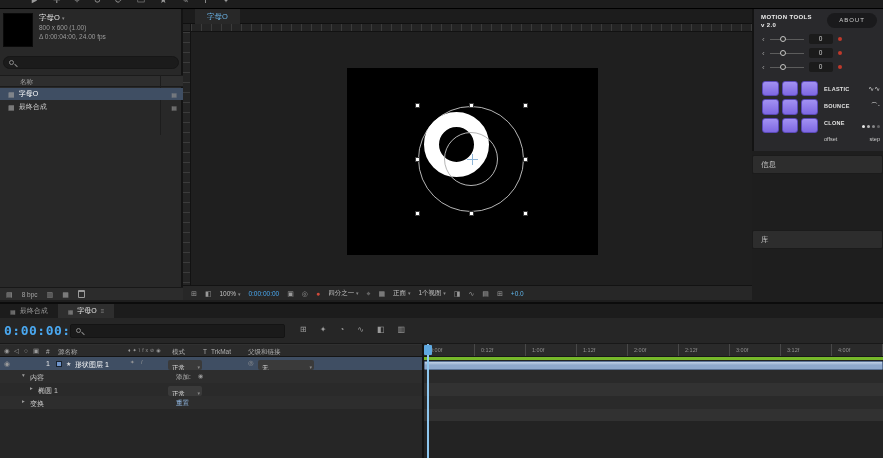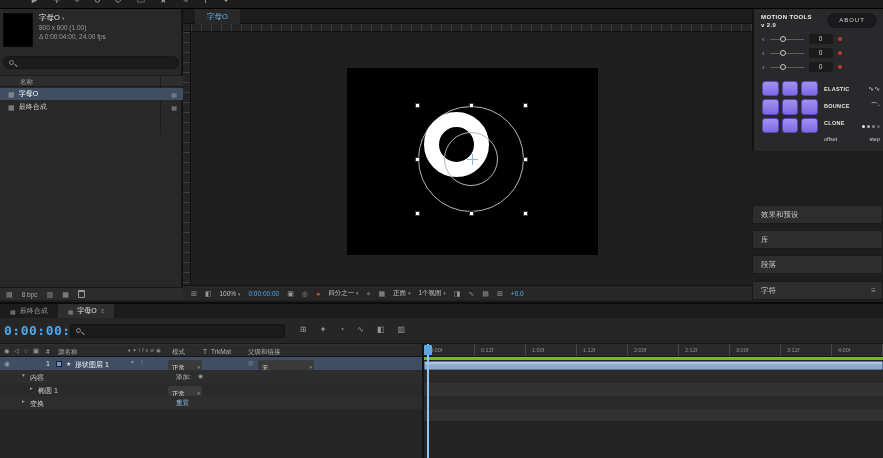--- a/index.html
+++ b/index.html
@@ -265,33 +265,26 @@
     <div class="prow" style="top:108px">
       <span class="plabel">CLONE</span>
       <span class="clonedots"><span></span><span style="opacity:.75"></span><span style="opacity:.5"></span><span style="opacity:.3"></span></span>
     </div>
     <div class="mfootlbl">
       <span>offset</span>
       <span>step</span>
     </div>
   </div>
 
-  <div class="scard" style="top:205px">
-      <span>效果和预设</span>
+  <div class="scard" style="top:155px">
+      <span>信息</span>
     </div>
   <div class="scard" style="top:230px">
       <span>库</span>
     </div>
-  <div class="scard" style="top:255px">
-      <span>段落</span>
-    </div>
-  <div class="scard" style="top:281px">
-    <span>字符</span>
-    <span class="menu">≡</span>
-  </div>
 
   <div class="timeline">
     <div class="ttabs">
       <div class="ttab">
         <span class="ci">▦</span>
         <span>最终合成</span>
       </div>
       <div class="ttab active">
         <span class="ci">▦</span>
         <span>字母O</span>

